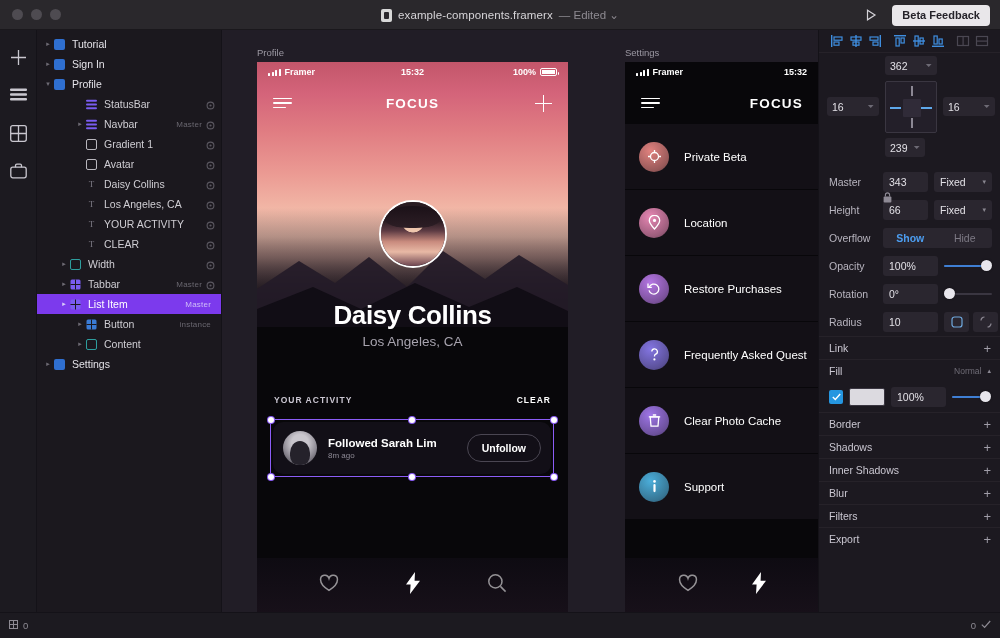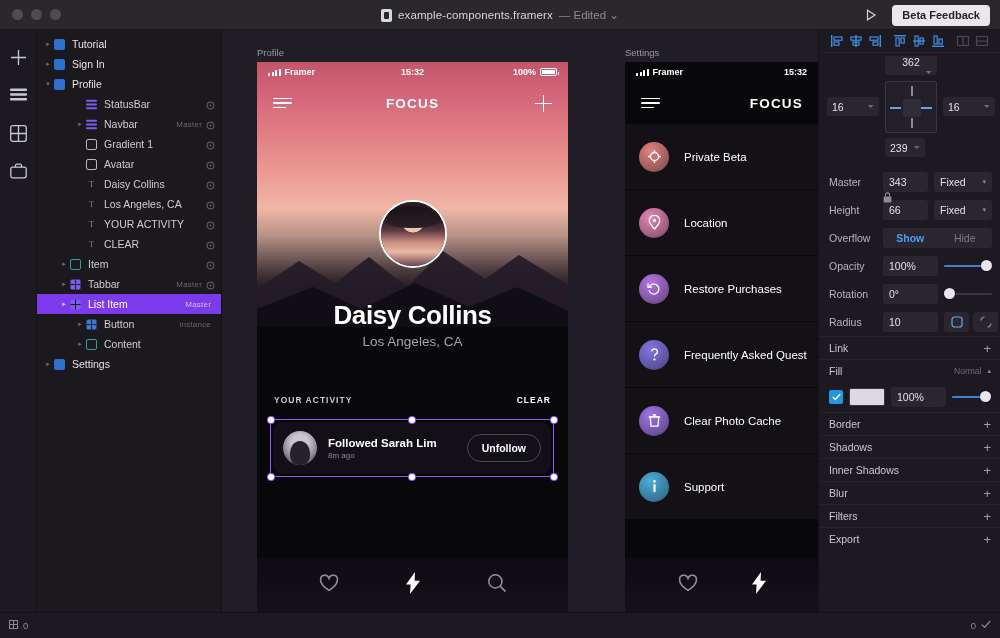--- a/index.html
+++ b/index.html
@@ -574,21 +574,21 @@
           <circle cx="4.5" cy="4.5" r="3.4" fill="none" stroke="#9a97a2" stroke-width="1.1"></circle>
           <circle cx="4.5" cy="4.5" r="1.1" fill="#9a97a2"></circle>
         </svg></span>
     </div>
     <div class="layer">
       <span style="width:22px;flex:none"></span>
       <span class="twisty">▸</span>
       <span class="tico">
         <span class="sq sq-teal"></span>
       </span>
-      <span class="lname">Item</span>
+      <span class="lname">Width</span>
       <span class="vis" style="margin-left: auto;"><svg width="9" height="9" viewBox="0 0 9 9">
           <circle cx="4.5" cy="4.5" r="3.4" fill="none" stroke="#9a97a2" stroke-width="1.1"></circle>
           <circle cx="4.5" cy="4.5" r="1.1" fill="#9a97a2"></circle>
         </svg></span>
     </div>
     <div class="layer">
       <span style="width:22px;flex:none"></span>
       <span class="twisty">▸</span>
       <span class="tico">
         <svg width="11" height="11" viewBox="0 0 11 11">
@@ -882,21 +882,21 @@
     </span>
     <span class="abtn">
       <svg width="14" height="14" viewBox="0 0 14 14">
           <rect x="1.5" y="2.5" width="11" height="9" fill="none" stroke="#4a4752" stroke-width="1.2"></rect>
           <rect x="1.5" y="6.5" width="11" height="1.2" fill="#4a4752"></rect>
         </svg>
     </span>
   </div>
 
   <div class="constraints">
-    <div class="numfield" style="position:absolute; left:66px; top:3px; width:52px;flex-direction:column;">
+    <div class="numfield" style="position:absolute; left:66px; top:3px; width:52px;">
       <span>362</span>
       <span class="unit">⏷</span>
     </div>
     <div class="numfield" style="position:absolute; left:8px; top:44px; width:52px;">
       <span>16</span>
       <span class="unit">⏷</span>
     </div>
     <div class="numfield" style="position:absolute; left:124px; top:44px; width:52px;">
       <span>16</span>
       <span class="unit">⏷</span>

